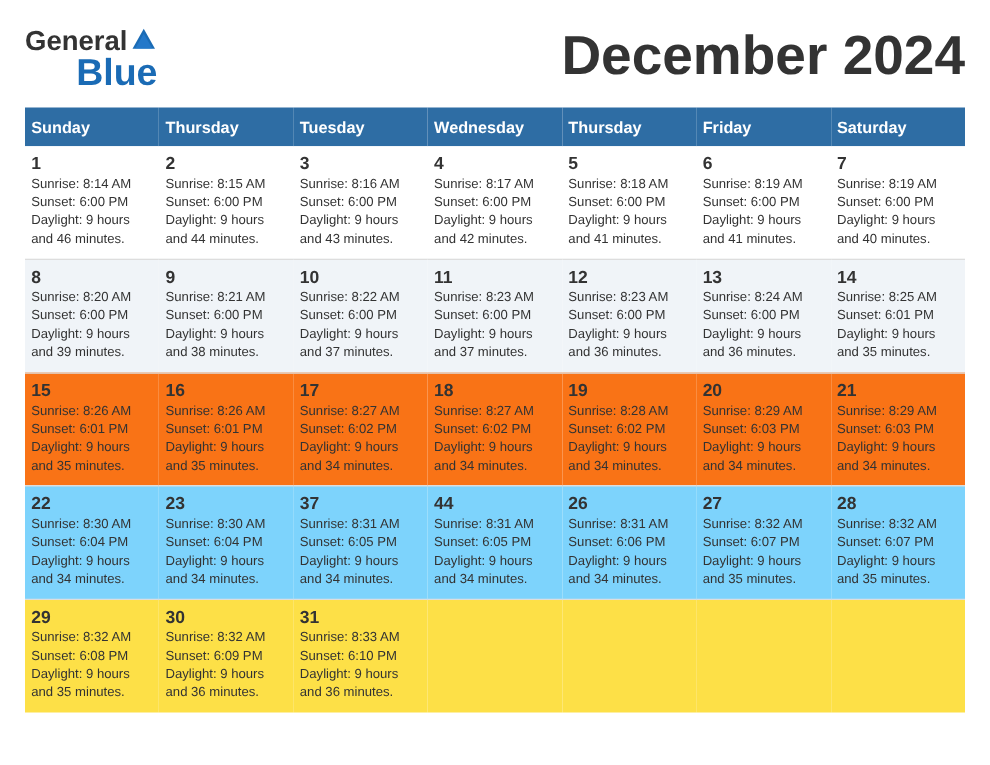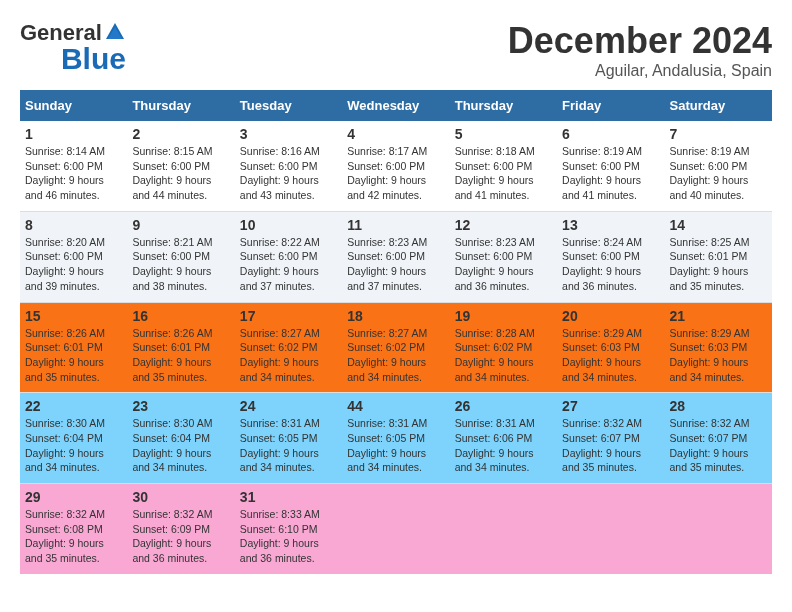--- a/index.html
+++ b/index.html
@@ -18,21 +18,21 @@
     }
     .logo {
       display: flex;
       flex-direction: column;
       align-items: flex-end;
     }
     .title-area {
       text-align: right;
     }
     .month-title {
-      font-size: 36px;
+      font-size: 44px;
       font-weight: bold;
       color: #333;
     }
     .location-title {
       font-size: 16px;
       color: #555;
     }
     table {
       width: 100%;
       border-collapse: collapse;
@@ -93,21 +93,20 @@
       <span style="font-size:22px;font-weight:bold;color:#333;">General</span>
       <svg width="22" height="22" viewBox="0 0 22 22" style="margin-left:2px;margin-top:-2px;">
         <polygon points="11,2 20,18 2,18" fill="#1a6bb5"></polygon>
         <polygon points="11,6 18,18 4,18" fill="#2e86de" opacity="0.5"></polygon>
       </svg>
     </div>
     <span style="font-size:30px;font-weight:bold;color:#1a6bb5;margin-top:-4px;">Blue</span>
   </div>
   <div class="title-area">
     <div class="month-title">December 2024</div>
-    <div class="location-title">Aguilar, Andalusia, Spain</div>
   </div>
 </div>
 
 <table>
   <thead>
     <tr>
     <th>Sunday</th>
         <th>Thursday</th>
         <th>Tuesday</th>
         <th>Wednesday</th>
@@ -210,41 +209,41 @@
       <tr class="week-row" style="background-color: #7dd3fc;">
         <td>
         <span class="day-num">22</span>
         <span class="day-info">Sunrise: 8:30 AM<br>Sunset: 6:04 PM<br>Daylight: 9 hours and 34 minutes.</span>
       </td>
         <td>
         <span class="day-num">23</span>
         <span class="day-info">Sunrise: 8:30 AM<br>Sunset: 6:04 PM<br>Daylight: 9 hours and 34 minutes.</span>
       </td>
         <td>
-        <span class="day-num">24</span>
+        <span class="day-num">37</span>
         <span class="day-info">Sunrise: 8:31 AM<br>Sunset: 6:05 PM<br>Daylight: 9 hours and 34 minutes.</span>
       </td>
         <td>
         <span class="day-num">44</span>
         <span class="day-info">Sunrise: 8:31 AM<br>Sunset: 6:05 PM<br>Daylight: 9 hours and 34 minutes.</span>
       </td>
         <td>
         <span class="day-num">26</span>
         <span class="day-info">Sunrise: 8:31 AM<br>Sunset: 6:06 PM<br>Daylight: 9 hours and 34 minutes.</span>
       </td>
         <td>
         <span class="day-num">27</span>
         <span class="day-info">Sunrise: 8:32 AM<br>Sunset: 6:07 PM<br>Daylight: 9 hours and 35 minutes.</span>
       </td>
         <td>
         <span class="day-num">28</span>
         <span class="day-info">Sunrise: 8:32 AM<br>Sunset: 6:07 PM<br>Daylight: 9 hours and 35 minutes.</span>
       </td>
       </tr>
-      <tr class="week-row" style="background-color: #f9a8d4; margin-top: 15px;">
+      <tr class="week-row" style="background-color: #fde047; margin-top: 15px;">
         <td>
         <span class="day-num">29</span>
         <span class="day-info">Sunrise: 8:32 AM<br>Sunset: 6:08 PM<br>Daylight: 9 hours and 35 minutes.</span>
       </td>
         <td>
         <span class="day-num">30</span>
         <span class="day-info">Sunrise: 8:32 AM<br>Sunset: 6:09 PM<br>Daylight: 9 hours and 36 minutes.</span>
       </td>
         <td>
         <span class="day-num">31</span>

